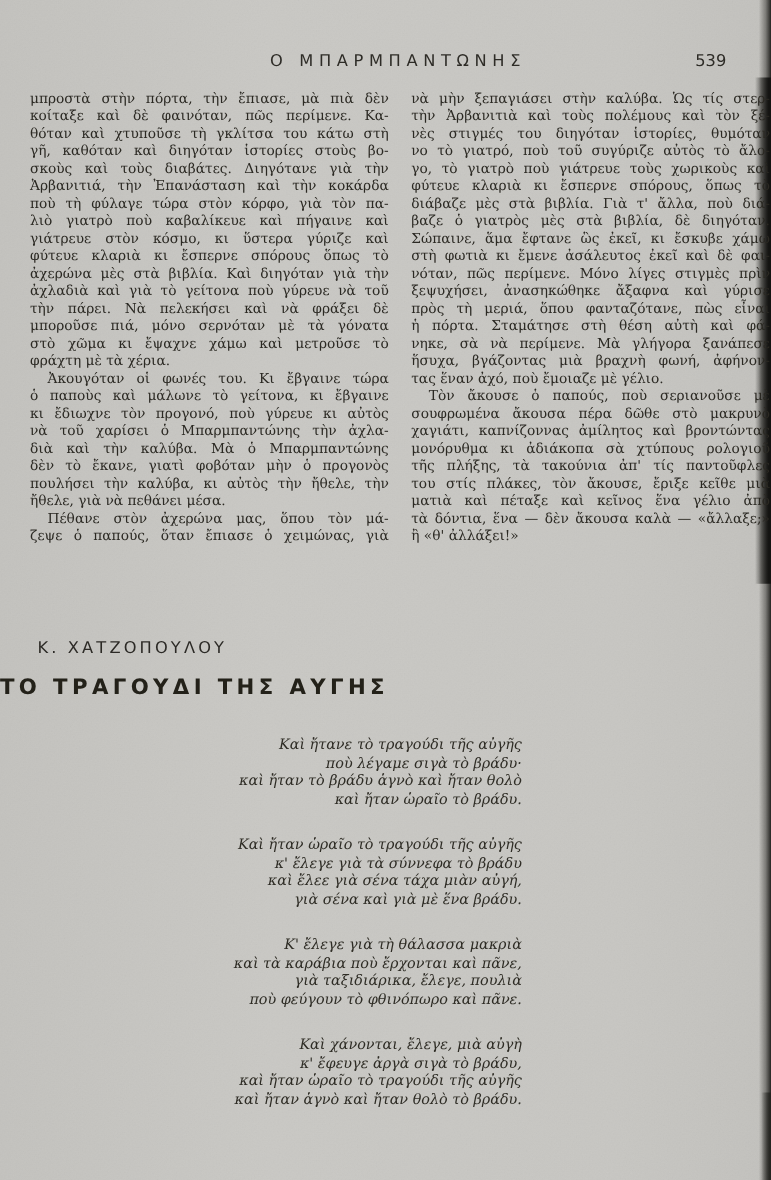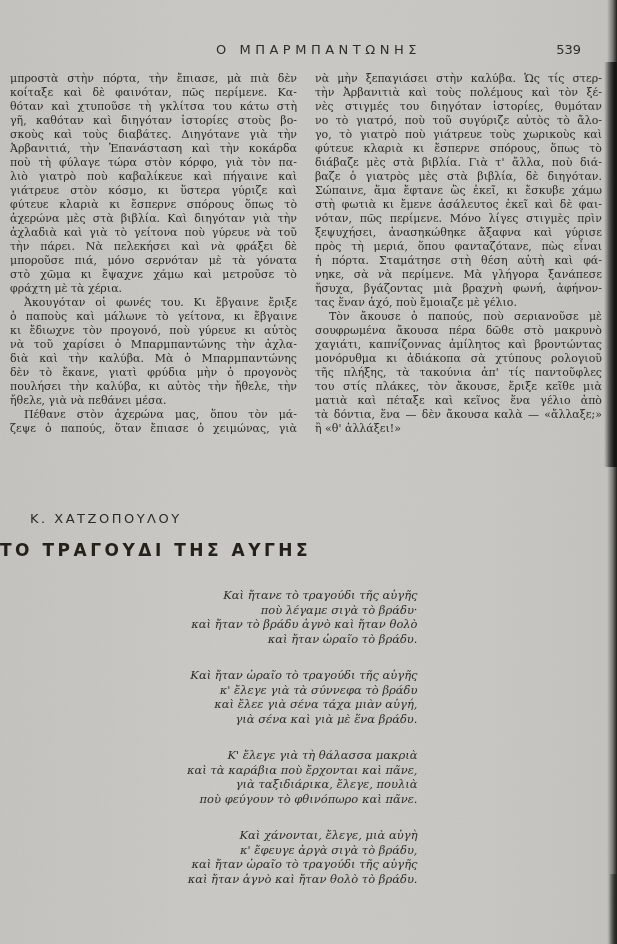--- a/index.html
+++ b/index.html
@@ -33,21 +33,21 @@
     text-align:center;
     font-family:"DejaVu Sans",sans-serif;
     font-size:13px;letter-spacing:4.5px;color:#2e2c27;font-weight:500;padding-left:44px;
   }
   .page-number{
     position:absolute;top:0;right:12px;
     font-family:"DejaVu Sans",sans-serif;
     font-size:13px;color:#2e2c27;
   }
   .prose{
-    position:absolute;top:72px;left:10px;width:592px;
+    position:absolute;top:72px;left:24px;width:592px;
     display:flex;gap:18px;
   }
   .col{width:289px;}
   .col .pline{
     font-size:11px;line-height:14px;
     text-align:justify;text-align-last:justify;
     white-space:nowrap0; color:#2b2923;
   }
   .col .pline.end{text-align-last:left;}
   .col .pline.indent{text-indent:14px;}
@@ -102,26 +102,26 @@
         <div class="pline">ποὺ τὴ φύλαγε τώρα στὸν κόρφο, γιὰ τὸν πα-</div>
         <div class="pline">λιὸ γιατρὸ ποὺ καβαλίκευε καὶ πήγαινε καὶ</div>
         <div class="pline">γιάτρευε στὸν κόσμο, κι ὕστερα γύριζε καὶ</div>
         <div class="pline">φύτευε κλαριὰ κι ἔσπερνε σπόρους ὅπως τὸ</div>
         <div class="pline">ἀχερώνα μὲς στὰ βιβλία. Καὶ διηγόταν γιὰ τὴν</div>
         <div class="pline">ἀχλαδιὰ καὶ γιὰ τὸ γείτονα ποὺ γύρευε νὰ τοῦ</div>
         <div class="pline">τὴν πάρει. Νὰ πελεκήσει καὶ νὰ φράξει δὲ</div>
         <div class="pline">μποροῦσε πιά, μόνο σερνόταν μὲ τὰ γόνατα</div>
         <div class="pline">στὸ χῶμα κι ἔψαχνε χάμω καὶ μετροῦσε τὸ</div>
         <div class="pline end">φράχτη μὲ τὰ χέρια.</div>
-        <div class="pline indent">Ἀκουγόταν οἱ φωνές του. Κι ἔβγαινε ἔριξε</div>
+        <div class="pline indent">Ἀκουγόταν οἱ φωνές του. Κι ἔβγαινε τώρα</div>
         <div class="pline">ὁ παποὺς καὶ μάλωνε τὸ γείτονα, κι ἔβγαινε</div>
         <div class="pline">κι ἔδιωχνε τὸν προγονό, ποὺ γύρευε κι αὐτὸς</div>
         <div class="pline">νὰ τοῦ χαρίσει ὁ Μπαρμπαντώνης τὴν ἀχλα-</div>
         <div class="pline">διὰ καὶ τὴν καλύβα. Μὰ ὁ Μπαρμπαντώνης</div>
-        <div class="pline">δὲν τὸ ἔκανε, γιατὶ φρύδια μὴν ὁ προγονὸς</div>
+        <div class="pline">δὲν τὸ ἔκανε, γιατὶ φοβόταν μὴν ὁ προγονὸς</div>
         <div class="pline">πουλήσει τὴν καλύβα, κι αὐτὸς τὴν ἤθελε, τὴν</div>
         <div class="pline end">ἤθελε, γιὰ νὰ πεθάνει μέσα.</div>
         <div class="pline indent">Πέθανε στὸν ἀχερώνα μας, ὅπου τὸν μά-</div>
         <div class="pline">ζεψε ὁ παπούς, ὅταν ἔπιασε ὁ χειμώνας, γιὰ</div>
       </div>
     <div class="col">
         <div class="pline">νὰ μὴν ξεπαγιάσει στὴν καλύβα. Ὡς τίς στερ-</div>
         <div class="pline">τὴν Ἀρβανιτιὰ καὶ τοὺς πολέμους καὶ τὸν ξέ-</div>
         <div class="pline">νὲς στιγμές του διηγόταν ἱστορίες, θυμόταν</div>
         <div class="pline">νο τὸ γιατρό, ποὺ τοῦ συγύριζε αὐτὸς τὸ ἄλο-</div>

